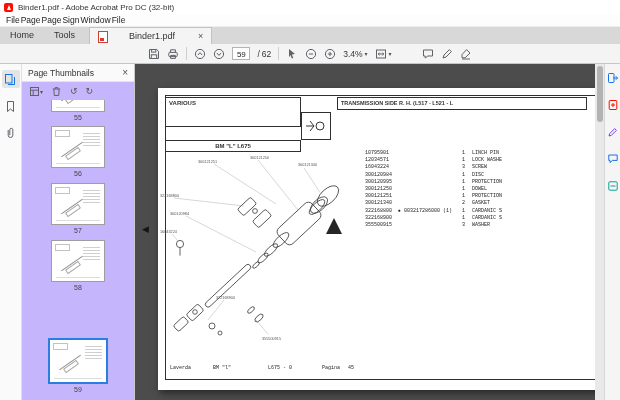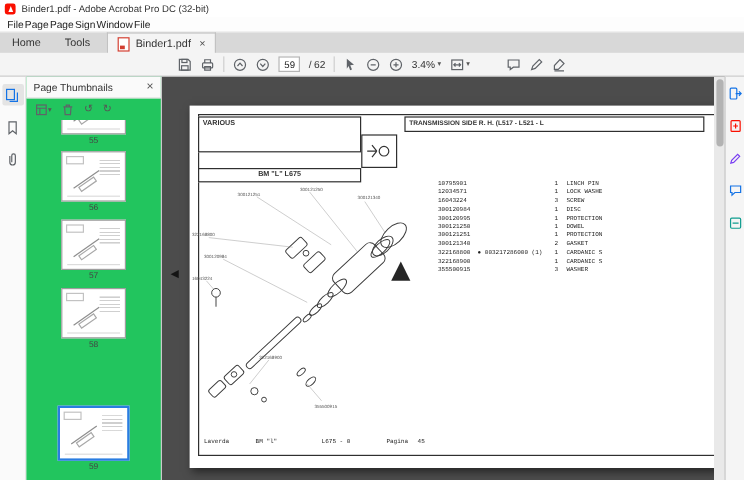--- a/index.html
+++ b/index.html
@@ -12,42 +12,42 @@
   .app-icon::after{content:"";width:0;height:0;border-left:2.5px solid transparent;border-right:2.5px solid transparent;border-bottom:5px solid #fff}
   .title-text{font-size:8px;color:#333;white-space:nowrap}
 
   
   .menubar{position:absolute;left:0;top:14px;width:100%;height:13px;background:#fdfdfd;display:flex;align-items:center;gap:1px;padding-left:6px;box-sizing:border-box;border-bottom:1px solid #ededed}
   .menu-item{font-size:8.5px;color:#222}
 
   
   .tabbar{position:absolute;left:0;top:27px;width:100%;height:34px;background:#d8d8d8;display:flex;align-items:stretch}
   .tab{height:17px;line-height:17px;padding:0 10px;font-size:9px;color:#333}
-  .tab-doc{background:#f4f4f4;border:1px solid #c2c2c2;border-bottom:none;display:flex;align-items:center;gap:5px;margin-left:4px;padding:0 8px}
+  .tab-doc{background:#f4f4f4;border:1px solid #c2c2c2;border-bottom:none;display:flex;align-items:center;gap:21px;margin-left:4px;padding:0 8px}
   .pdficon{width:8px;height:10px;border:1px solid #d23f31;position:relative;flex:0 0 auto;background:#fff}
   .pdficon::after{content:"";position:absolute;left:1px;bottom:1px;width:4px;height:3px;background:#d23f31}
   .tab-close{font-size:9px;color:#555;margin-left:2px}
 
   
   .toolbar{position:absolute;left:0;top:44px;width:100%;height:20px;background:#f4f4f4;border-bottom:1px solid #c6c6c6;display:flex;align-items:center;justify-content:center;gap:7px;box-sizing:border-box}
   .tb{display:flex;align-items:center;gap:2px}
   .tb svg{display:block}
   .tb-divider{width:1px;height:13px;background:#cfcfcf}
   .page-box{width:18px;height:13px;background:#fff;border:1px solid #b4b4b4;font-size:8px;line-height:13px;text-align:center;color:#222;box-sizing:border-box}
   .tb-text{font-size:8.5px;color:#333}
   .caret{font-size:6px;color:#555;font-family:"DejaVu Sans",sans-serif}
   .gap{width:16px}
 
   
   .left-rail{position:absolute;left:0;top:64px;bottom:0;width:22px;background:#fafafa;border-right:1px solid #e0e0e0;box-sizing:border-box;display:flex;flex-direction:column;align-items:center;padding-top:6px;gap:9px}
   .rail-btn{width:18px;height:18px;display:flex;align-items:center;justify-content:center;border-radius:2px}
   .rail-btn.active{background:#e4e4e4}
 
   
-  .thumb-panel{position:absolute;left:22px;top:64px;bottom:0;width:113px;background:#22c55e;border-right:1px solid #c9c9c9;box-sizing:border-box}
+  .thumb-panel{position:absolute;left:22px;top:64px;bottom:0;width:113px;background:#c4b5fd;border-right:1px solid #c9c9c9;box-sizing:border-box}
   .panel-header{position:absolute;left:0;top:0;width:100%;height:18px;background:#fafafa;border-bottom:1px solid #e4e4e4;display:flex;align-items:center;justify-content:space-between;padding:0 6px;box-sizing:border-box}
   .panel-title{font-size:8.5px;color:#333}
   .panel-close{font-size:10px;color:#555}
   .panel-tools{position:absolute;left:0;top:18px;width:100%;height:18px;display:flex;align-items:center;gap:8px;padding:0 7px;box-sizing:border-box}
   .ptool{display:flex;align-items:center;color:#555;font-size:9px;font-family:"DejaVu Sans",sans-serif}
   .thumb-list{position:absolute;left:0;top:36px;right:0;bottom:0;overflow:hidden}
   .thumb-item{position:absolute;left:0;width:100%;text-align:center}
   .mini{position:relative;width:54px;height:42px;background:#fff;border:1px solid #9e9e9e;margin:0 auto;box-sizing:border-box}
   .mini i{display:block;position:absolute}
   .mini .m-box{left:3px;top:3px;width:13px;height:5px;border:1px solid #c2c2c2}

